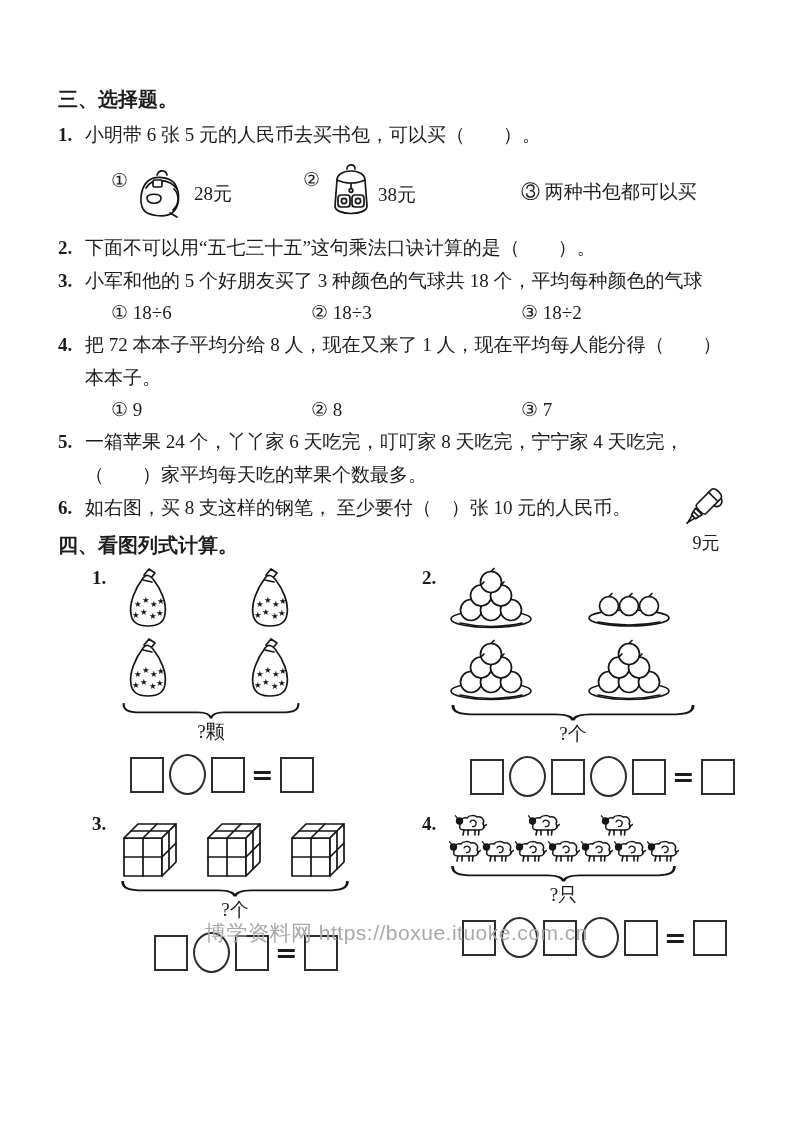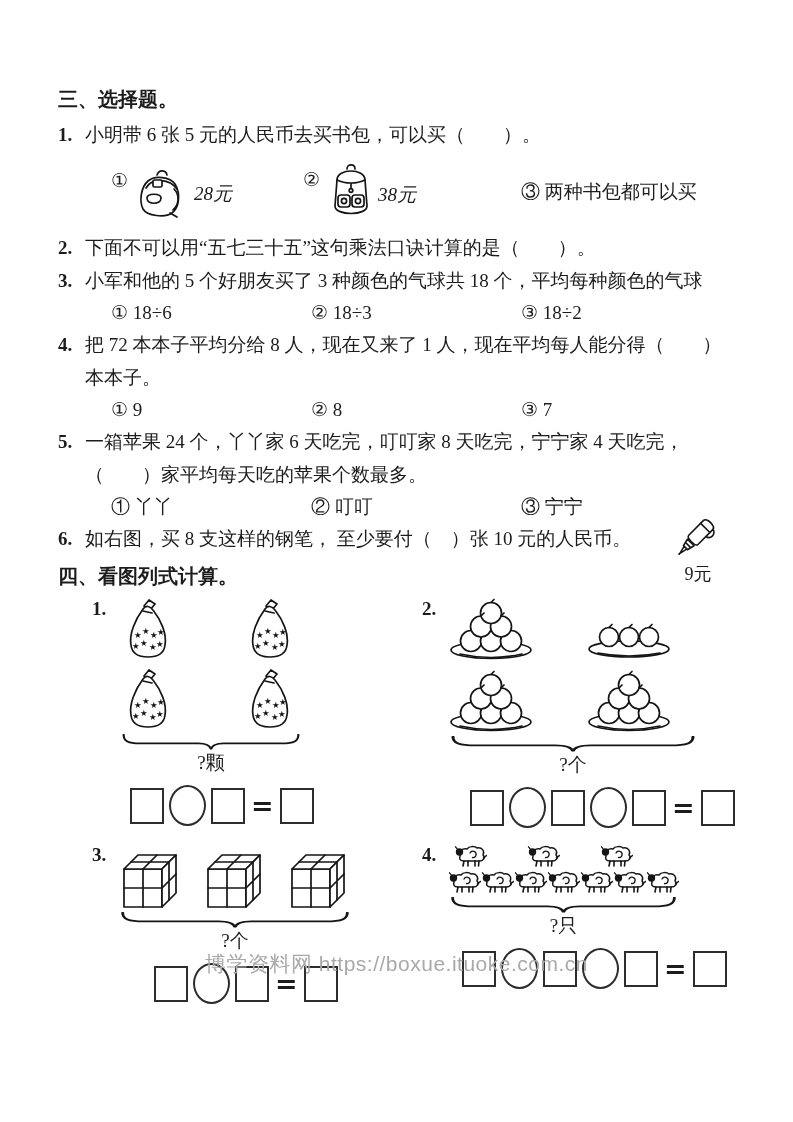--- a/index.html
+++ b/index.html
@@ -13,23 +13,23 @@
   .sec-title{font-size:20px;font-weight:700;margin:0 0 5px 0;white-space:nowrap;}
   .q{padding-left:27px;font-size:19px;}
   .q-line{line-height:33px;white-space:nowrap;}
   .q-num{display:inline-block;width:27px;margin-left:-27px;font-weight:700;}
   .opt-row{display:flex;align-items:center;padding-left:26px;line-height:31px;white-space:nowrap;}
   .w1{width:200px;}.w2{width:210px;}.o6{width:410px;}
   .q1-row{height:80px;}
   .img-opt{display:flex;align-items:center;}
   .q1c1{width:192px;}.q1c2{width:218px;}
   .img-opt .opt-prefix{align-self:flex-start;margin:2px 6px 0 0;}
-  .img-opt .price{align-self:flex-end;margin:4px 0 10px 2px;font-style:italic;}
+  .img-opt .price{align-self:flex-end;margin:4px 0 10px 2px;}
   .q6{position:relative;}
-  .pen-wrap{position:absolute;right:16px;top:-12px;width:78px;text-align:center;line-height:20px;}
+  .pen-wrap{position:absolute;right:8px;top:-12px;width:78px;text-align:center;line-height:20px;}
   .pen-price{font-size:18px;display:block;margin-top:-2px;}
   
   .grid4{display:grid;grid-template-columns:318px 1fr;column-gap:12px;row-gap:16px;
          padding-left:34px;margin-top:8px;}
   .fig{position:relative;padding-left:26px;font-size:19px;}
   .fig-num{position:absolute;left:0;top:0;font-weight:700;}
   .bags{display:grid;grid-template-columns:repeat(2,52px);column-gap:70px;row-gap:8px;padding-left:4px;}
   .plates{display:grid;grid-template-columns:repeat(2,86px);column-gap:52px;row-gap:10px;align-items:end;}
   .cubes{display:flex;gap:18px;}
   .sheep1{display:flex;gap:40px;padding-left:6px;margin-bottom:3px;}
@@ -186,25 +186,20 @@
       <div class="opt-row">
         <div class="w1">① 9</div>
         <div class="w2">② 8</div>
         <div>③ 7</div>
       </div>
     </div>
 
     <div class="q">
       <div class="q-line"><span class="q-num">5.</span><span>一箱苹果 24 个，丫丫家 6 天吃完，叮叮家 8 天吃完，宁宁家 4 天吃完，</span></div>
       <div class="q-line">（　　）家平均每天吃的苹果个数最多。</div>
-      <div class="opt-row">
-        <div class="w1">① 丫丫</div>
-        <div class="w2">② 叮叮</div>
-        <div>③ 宁宁</div>
-      </div>
     </div>
 
     <div class="q q6">
       <div class="q-line"><span class="q-num">6.</span><span>如右图，买 8 支这样的钢笔， 至少要付（　）张 10 元的人民币。</span></div>
       <div class="pen-wrap">
         <svg class="pen">
             <use href="#sym-pen"></use>
           </svg>
         <span class="pen-price">9元</span>
       </div>

